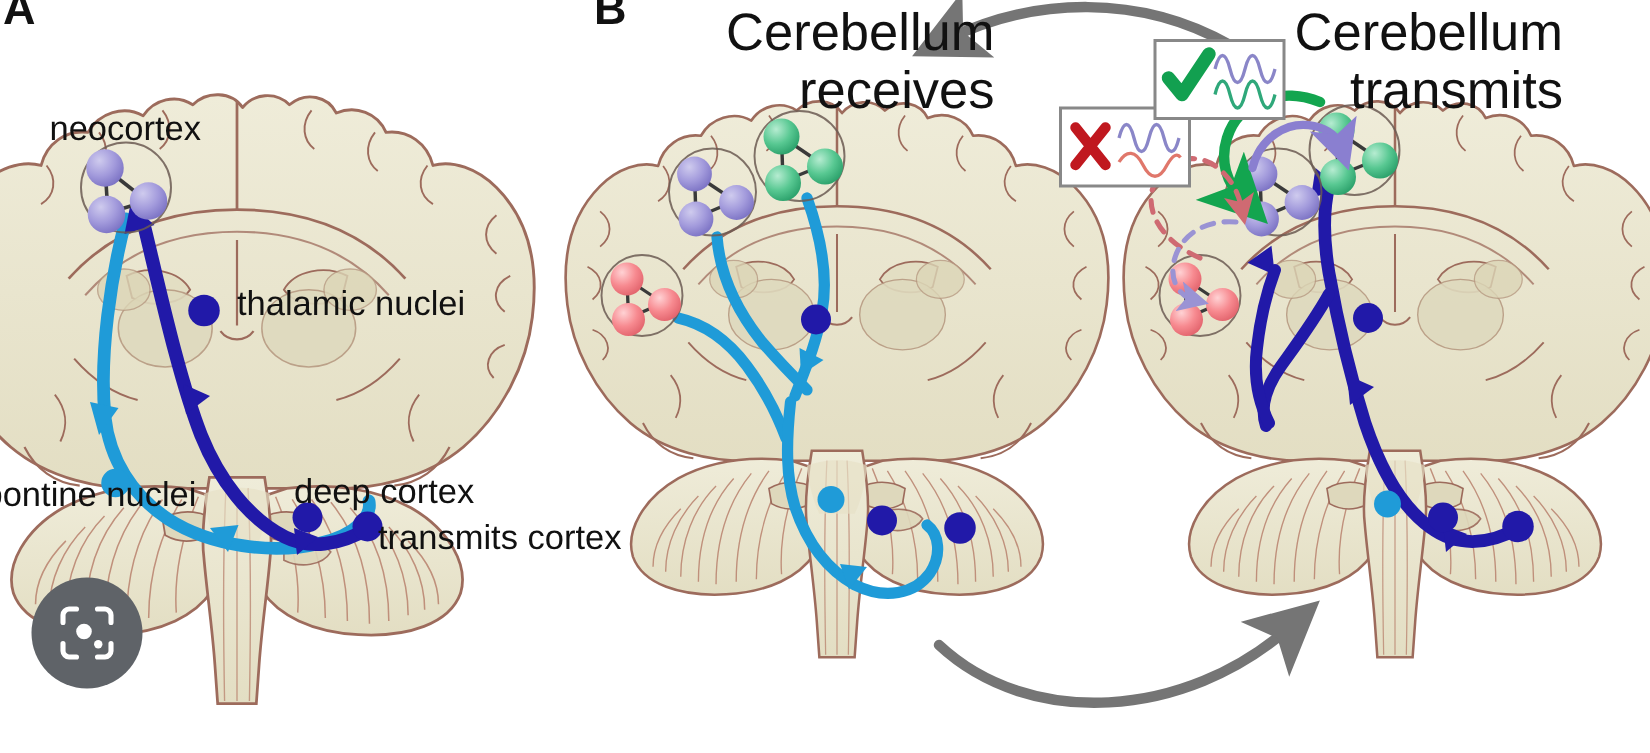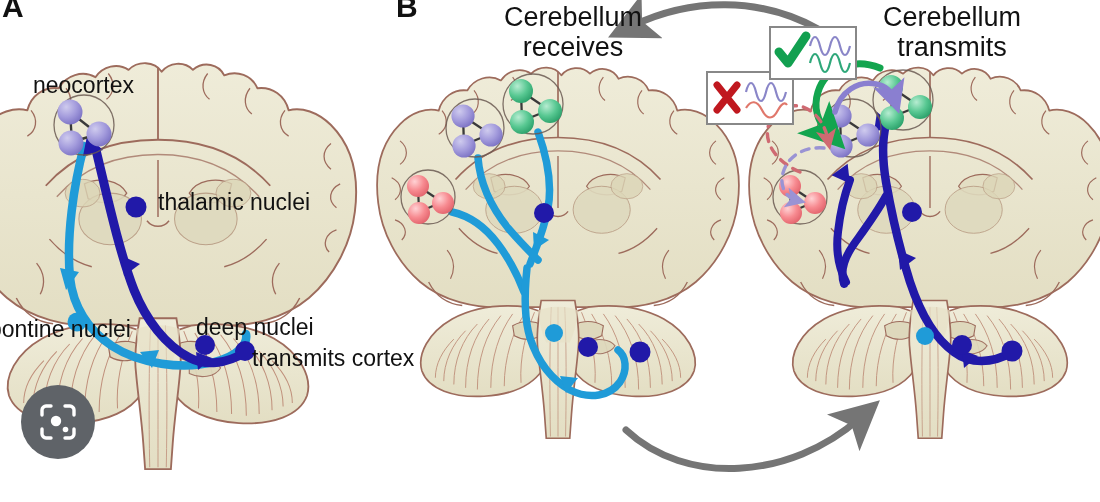--- a/index.html
+++ b/index.html
@@ -12,21 +12,21 @@
   svg.layer{position:absolute;left:0;top:0;width:1100px;height:502px;overflow:visible;}
   .panel-letter{
     position:absolute;font-weight:bold;font-size:30px;color:#111;
     font-family:"Liberation Sans", sans-serif;line-height:1;
   }
   .diagram-label{
     position:absolute;font-size:23px;color:#111;white-space:nowrap;
     font-family:"Liberation Sans", sans-serif;line-height:1.05;
   }
   .headline{
-    position:absolute;font-size:27px;color:#111;text-align:center;
+    position:absolute;font-size:35px;color:#111;text-align:right;
     font-family:"Liberation Sans", sans-serif;line-height:1.12;white-space:pre-line;
   }
   .lens-btn{
     position:absolute;width:74px;height:74px;border-radius:50%;
     background:#5f6368;left:21px;top:385px;
   }
   .lens-btn svg{position:absolute;left:17px;top:17px;}
 </style>
 </head>
 <body>
@@ -340,21 +340,21 @@
       <path d="M810,63 C813,51 817,51 820,63 C823,75 827,75 830,63 C833,51 837,51 840,63 C843,75 847,75 850,63" fill="none" stroke="#2fa87a" stroke-width="2.2"></path>
     </g>
   </svg>
 
   <div class="panel-letter" style="left:2px;top:-8px;">A</div>
   <div class="panel-letter" style="left:396px;top:-8px;">B</div>
 
   <div class="diagram-label" style="left:33px;top:73px;">neocortex</div>
   <div class="diagram-label" style="left:146px;top:190px;padding-left:12px;">thalamic nuclei</div>
   <div class="diagram-label" style="left:-11px;top:317px;">pontine nuclei</div>
-  <div class="diagram-label" style="left:196px;top:315px;">deep nuclei</div>
+  <div class="diagram-label" style="left:196px;top:315px;">deep cortex</div>
   <div class="diagram-label" style="left:252px;top:346px;text-align:right;width:110px;">transmits
 cortex</div>
 
   <div class="headline" style="left:483px;top:2px;width:180px;">Cerebellum
 receives</div>
   <div class="headline" style="left:862px;top:2px;width:180px;">Cerebellum
 transmits</div>
 
   <div class="lens-btn">
     <svg width="40" height="40" viewBox="0 0 40 40">

